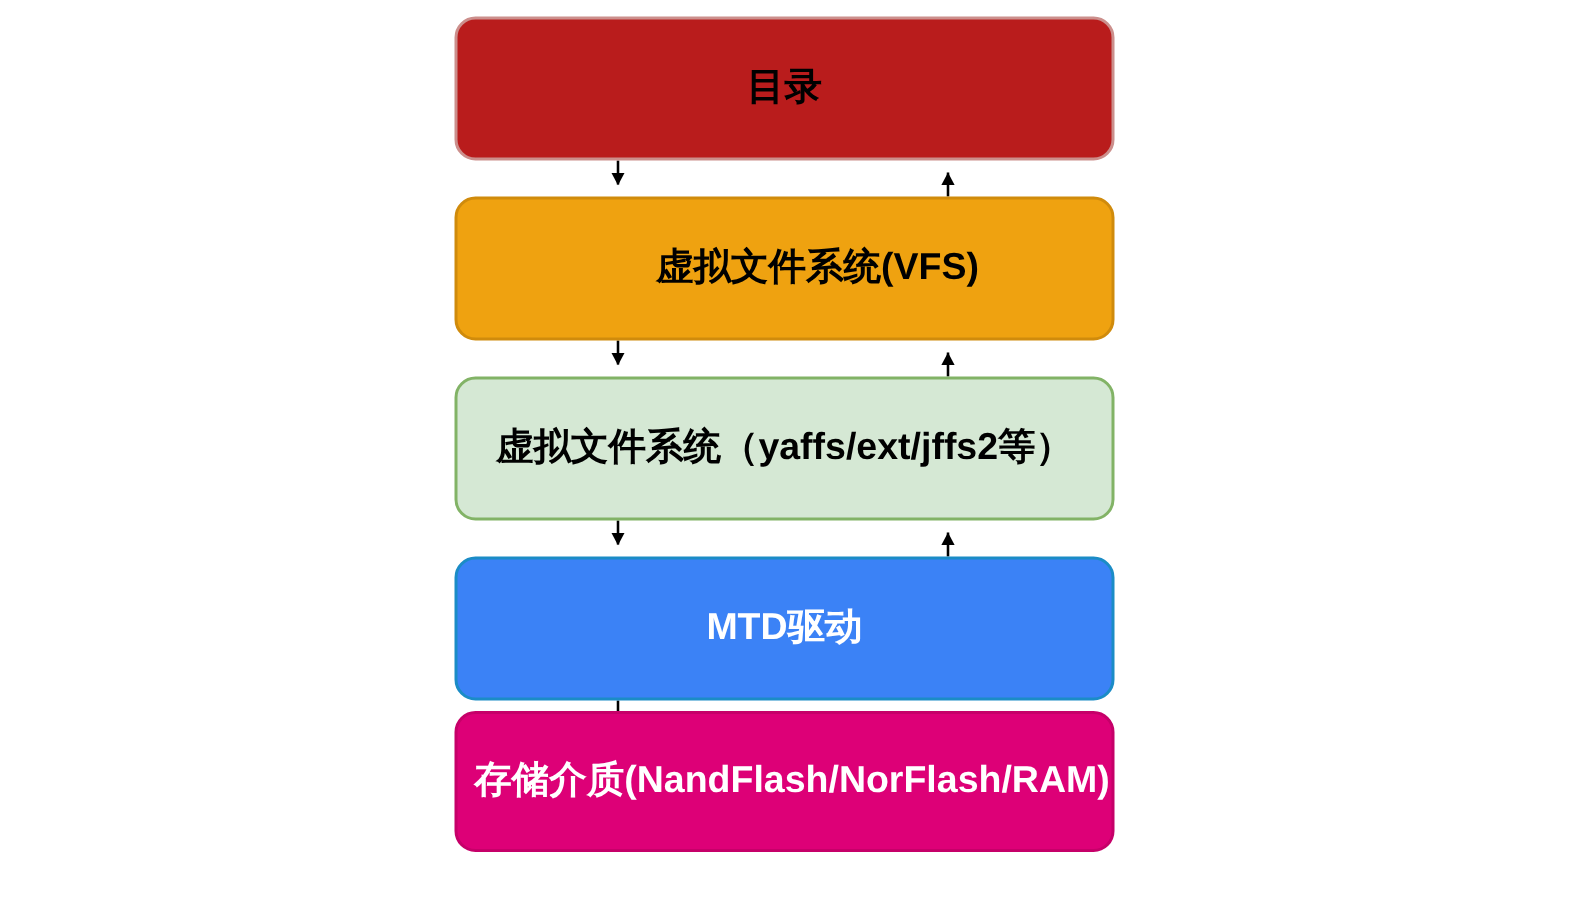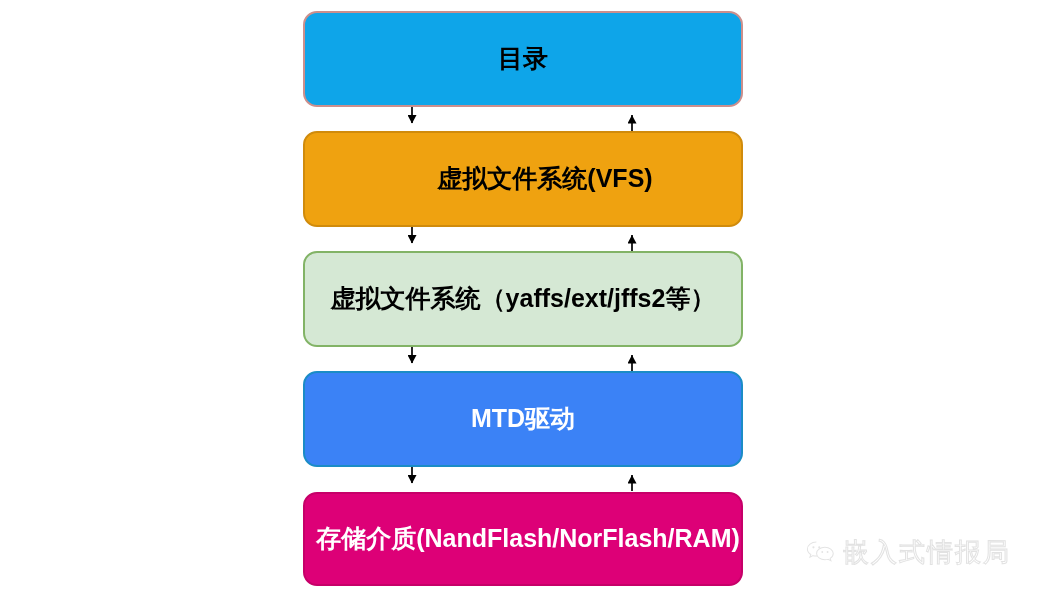--- a/index.html
+++ b/index.html
@@ -37,21 +37,21 @@
     font-size: 25px;
     line-height: 1.1;
     letter-spacing: 0px;
     white-space: nowrap;
   }
 
   .node.n0 { top: 11px;  height: 96px; background: #f8cecc; border-color: #cc8f8c; }
   .node.n1 { top: 131px; height: 96px; background: #efa210; border-color: #d08b0c; padding-left: 44px; }
   .node.n2 { top: 251px; height: 96px; background: #d5e8d4; border-color: #82b366; }
   .node.n3 { top: 371px; height: 96px; background: #1f9ee0; border-color: #1b8cc6; }
-  .node.n4 { top: 492px; height: 94px; background: #dd0077; border-color: #c60069; padding-left: 10px; }
+  .node.n4 { top: 474px; height: 94px; background: #dd0077; border-color: #c60069; padding-left: 10px; }
 
   .node.n0 .node-label { color: #000000; }
   .node.n1 .node-label { color: #000000; }
   .node.n2 .node-label { color: #000000; }
   .node.n3 .node-label { color: #ffffff; }
   .node.n4 .node-label { color: #ffffff; }
 
   
   #connectors {
     position: absolute;
@@ -108,49 +108,34 @@
       <line x1="632" y1="251" x2="632" y2="235" marker-end="url(#arrow-up)"></line>
 
       <line x1="412" y1="347" x2="412" y2="363" marker-end="url(#arrow-down)"></line>
       <line x1="632" y1="371" x2="632" y2="355" marker-end="url(#arrow-up)"></line>
 
       <line x1="412" y1="467" x2="412" y2="483" marker-end="url(#arrow-down)"></line>
       <line x1="632" y1="491" x2="632" y2="475" marker-end="url(#arrow-up)"></line>
     </g>
   </svg>
 
-  <div class="node n0" style="background: #0ea5e9; border-color: rgb(204, 143, 140); text-align: center;">
+  <div class="node n0" style="background: #b91c1c; border-color: rgb(204, 143, 140); text-align: center;">
     <span class="node-label" style="color: rgb(0, 0, 0);">目录</span>
   </div>
 
   <div class="node n1" style="background: rgb(239, 162, 16); border-color: rgb(208, 139, 12);">
     <span class="node-label" style="color: rgb(0, 0, 0);">虚拟文件系统(VFS)</span>
   </div>
 
   <div class="node n2" style="background: rgb(213, 232, 212); border-color: rgb(130, 179, 102);">
     <span class="node-label" style="color: rgb(0, 0, 0);">虚拟文件系统（yaffs/ext/jffs2等）</span>
   </div>
 
   <div class="node n3" style="background: #3b82f6; border-color: rgb(27, 140, 198);">
     <span class="node-label" style="color: rgb(255, 255, 255);">MTD驱动</span>
   </div>
 
   <div class="node n4" style="background: rgb(221, 0, 119); border-color: rgb(198, 0, 105);">
     <span class="node-label" style="color: rgb(255, 255, 255);">存储介质(NandFlash/NorFlash/RAM)</span>
   </div>
 
-  <div id="watermark">
-    <svg width="46" height="38" viewBox="0 0 46 38" aria-hidden="true">
-      <g fill="none" stroke="#e4e4e4" stroke-width="1.6">
-        <path d="M16.5 3.2 C8.4 3.2 2.2 8.3 2.2 14.4 C2.2 17.9 4.3 21.0 7.6 23.0 L6.2 27.4 L11.2 24.8 C12.8 25.2 14.6 25.5 16.5 25.5 C17.0 25.5 17.5 25.5 18.0 25.4"></path>
-        <path d="M30.0 11.3 C37.2 11.3 43.2 15.9 43.2 21.4 C43.2 24.5 41.3 27.3 38.4 29.1 L39.6 33.0 L35.0 30.7 C33.5 31.1 31.8 31.3 30.0 31.3 C22.8 31.3 16.8 26.8 16.8 21.3 C16.8 15.8 22.8 11.3 30.0 11.3 Z"></path>
-      </g>
-      <g fill="#e4e4e4">
-        <circle cx="11.8" cy="11.6" r="1.7"></circle>
-        <circle cx="21.0" cy="11.6" r="1.7"></circle>
-        <circle cx="25.8" cy="19.0" r="1.5"></circle>
-        <circle cx="34.2" cy="19.0" r="1.5"></circle>
-      </g>
-    </svg>
-    <span class="wm-text">嵌入式情报局</span>
-  </div>
 
 </div>
 
 </body></html>

